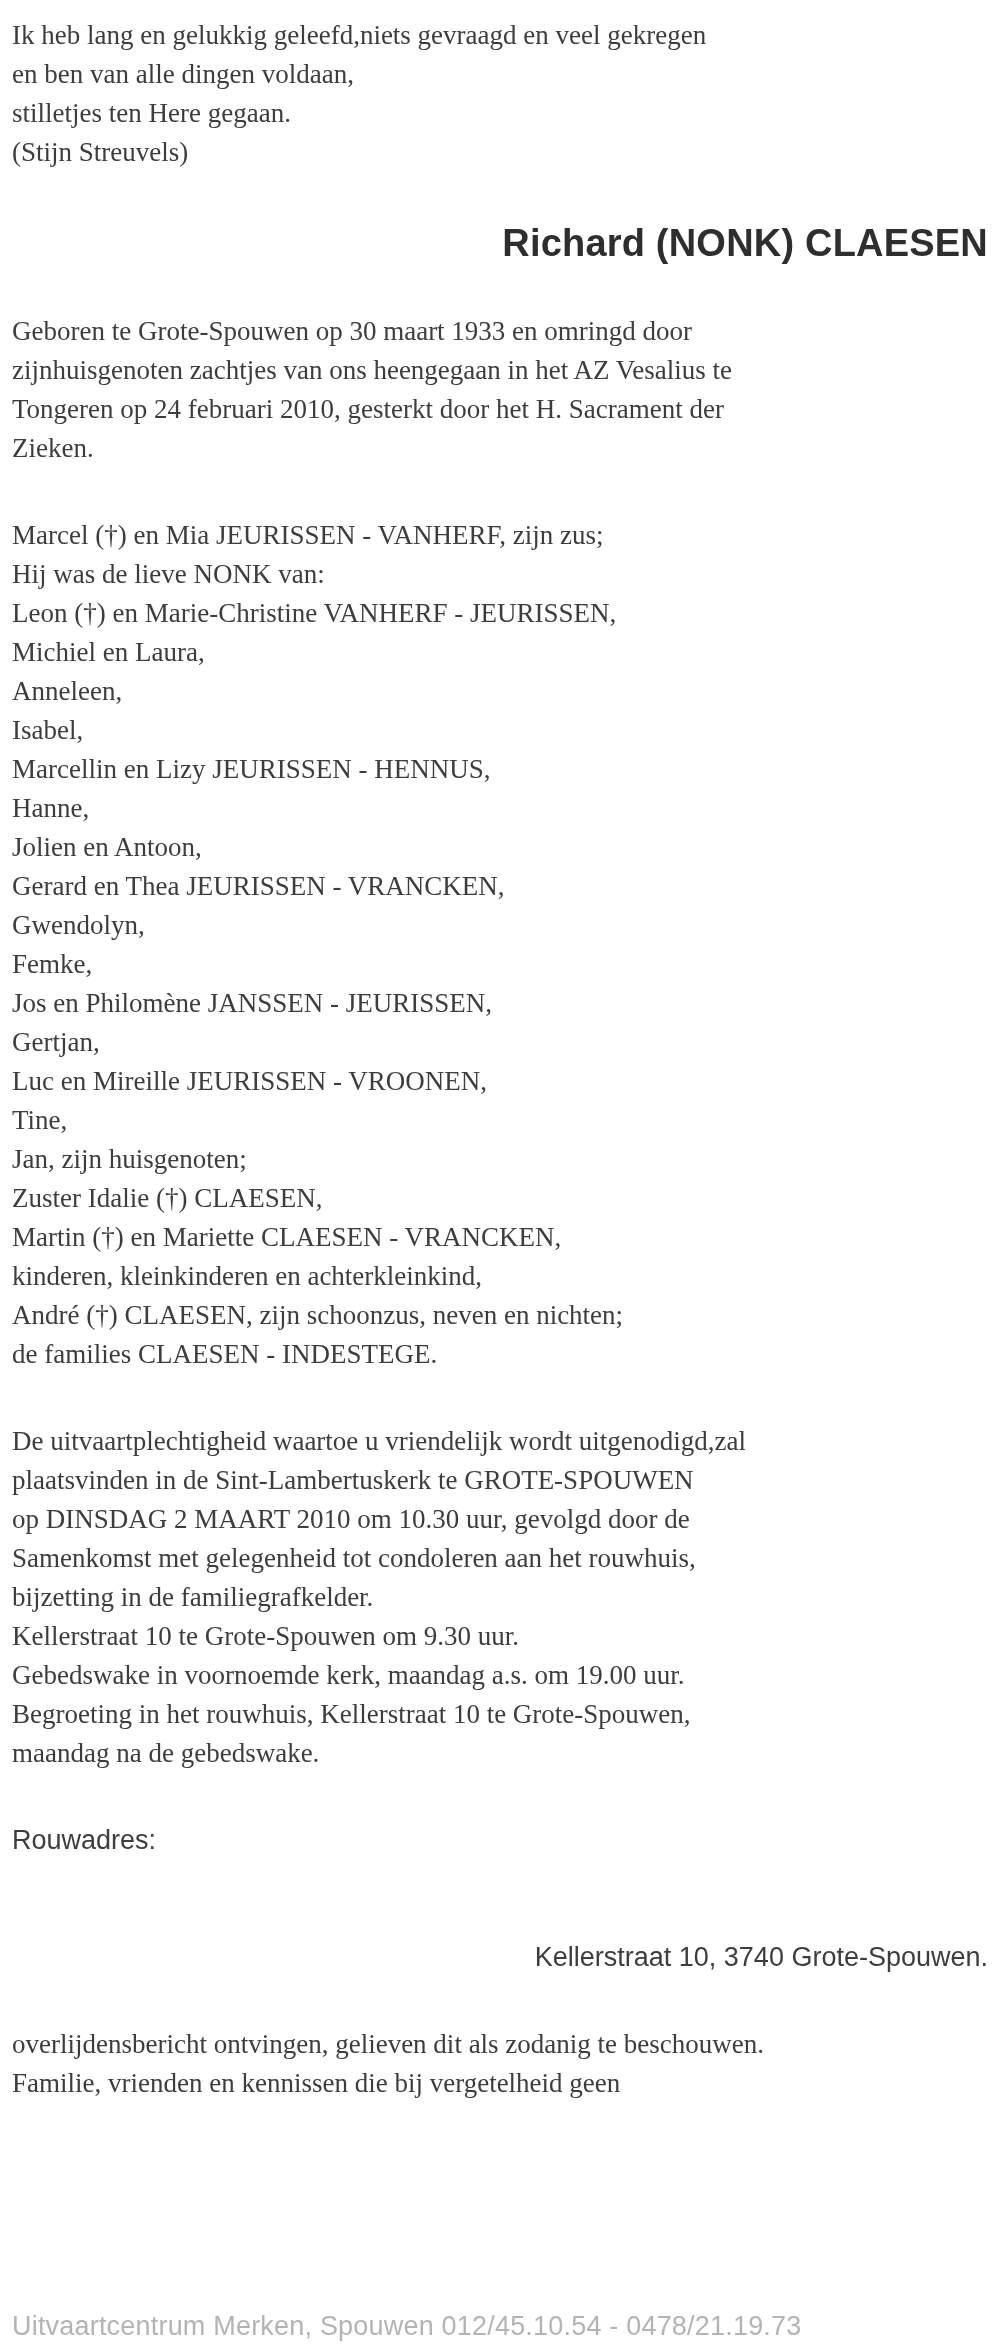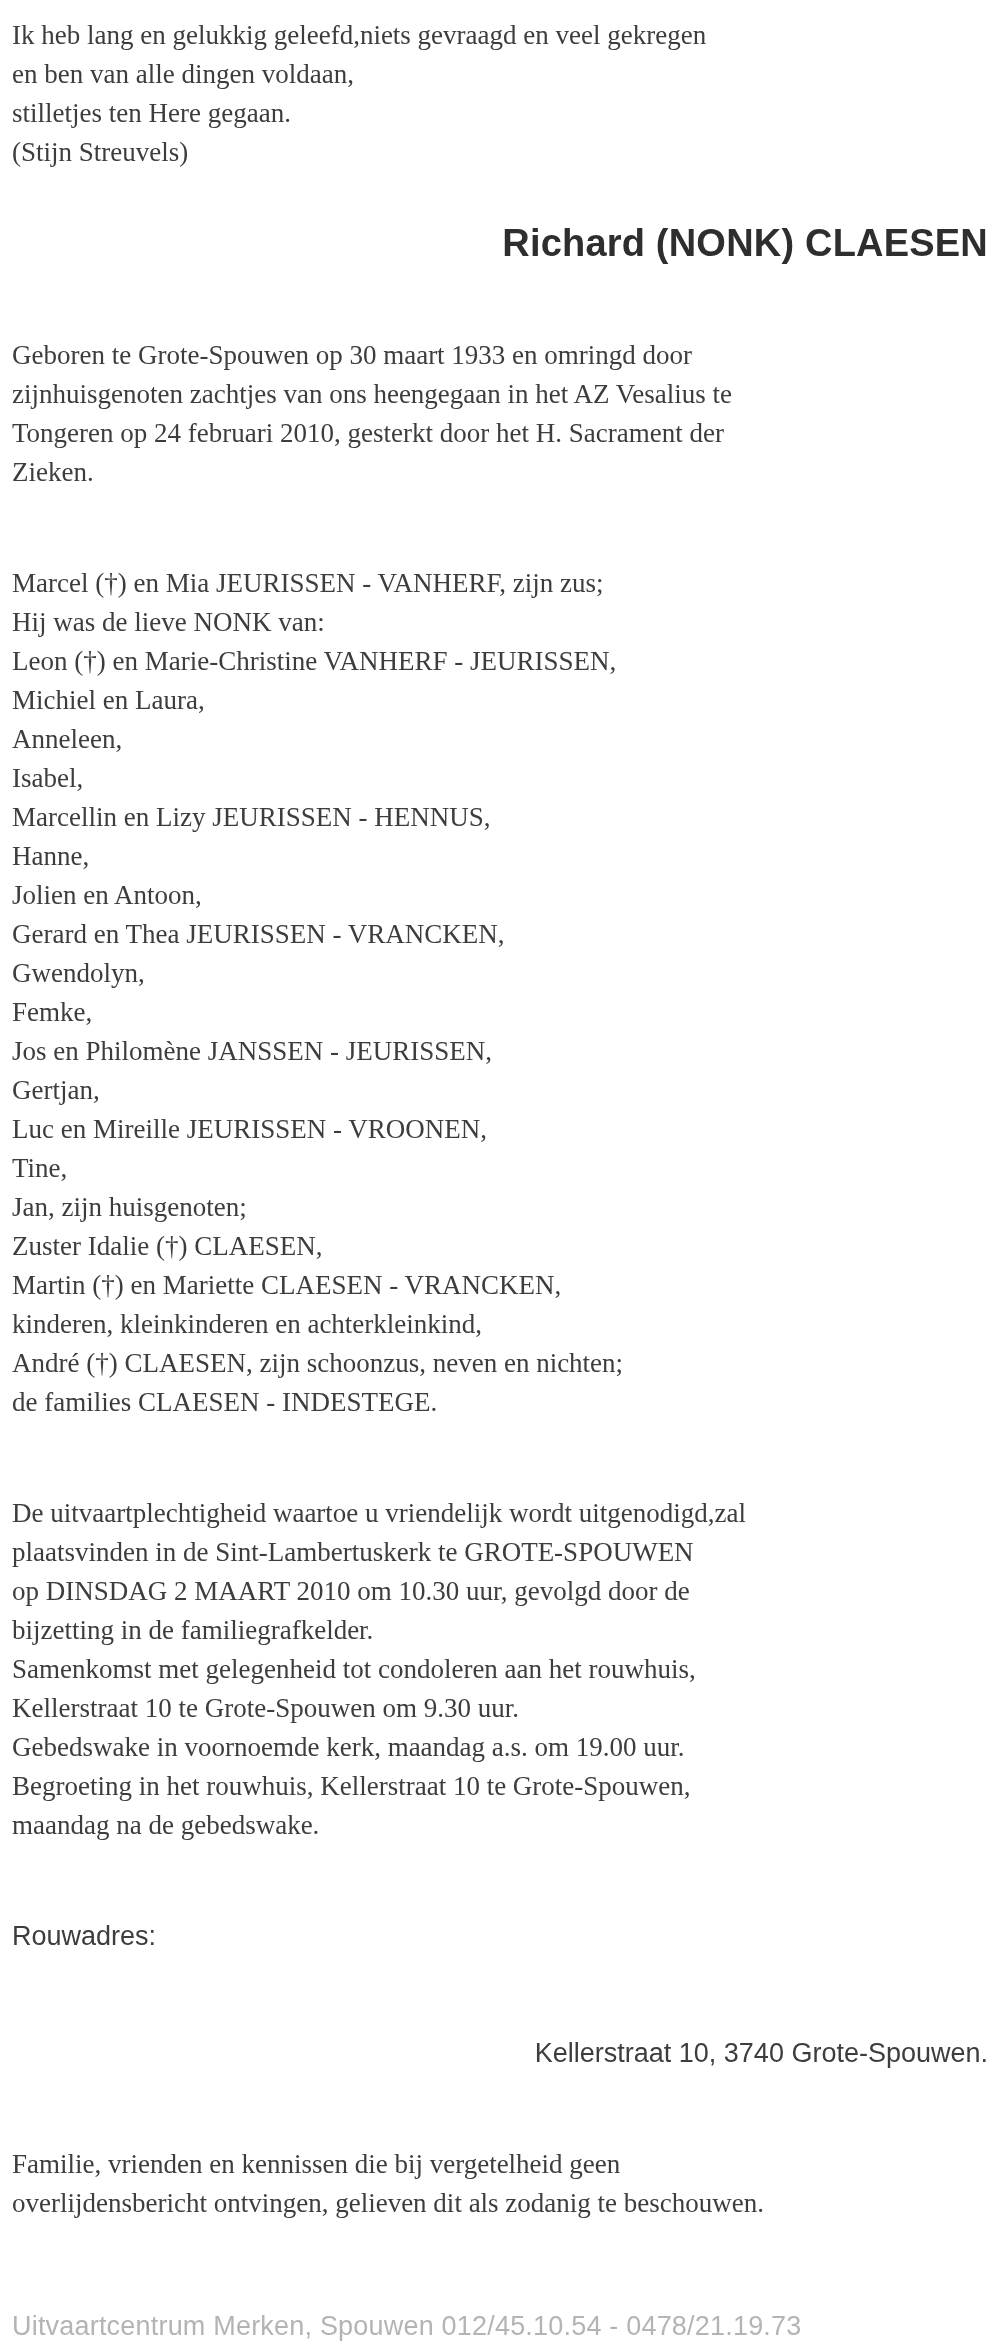--- a/index.html
+++ b/index.html
@@ -27,21 +27,21 @@
   .title {
     font-size: 38px;
     font-weight: 700;
     color: #2e2e2e;
     margin: 50px 0 12px 0;
     line-height: 42px;
     letter-spacing: 0.2px;
     text-align: right;
   }
   .gap {
-    margin-top: 72px;
+    margin-top: 48px;
   }
   .gap2 {
     margin-top: 78px;
     text-align: right;
   }
   .footer {
     position: absolute;
     left: 12px;
     bottom: 7px;
     font-size: 27px;
@@ -93,32 +93,32 @@
       <div class="line">Martin (†) en Mariette CLAESEN - VRANCKEN,</div>
       <div class="line">kinderen, kleinkinderen en achterkleinkind,</div>
       <div class="line">André (†) CLAESEN, zijn schoonzus, neven en nichten;</div>
       <div class="line">de families CLAESEN - INDESTEGE.</div>
     </div>
 
   <div class="section gap">
       <div class="line">De uitvaartplechtigheid waartoe u vriendelijk wordt uitgenodigd,zal</div>
       <div class="line">plaatsvinden in de Sint-Lambertuskerk te GROTE-SPOUWEN</div>
       <div class="line">op DINSDAG 2 MAART 2010 om 10.30 uur, gevolgd door de</div>
+      <div class="line">Samenkomst met gelegenheid tot condoleren aan het rouwhuis,</div>
       <div class="line">bijzetting in de familiegrafkelder.</div>
-      <div class="line">Samenkomst met gelegenheid tot condoleren aan het rouwhuis,</div>
       <div class="line">Kellerstraat 10 te Grote-Spouwen om 9.30 uur.</div>
       <div class="line">Gebedswake in voornoemde kerk, maandag a.s. om 19.00 uur.</div>
       <div class="line">Begroeting in het rouwhuis, Kellerstraat 10 te Grote-Spouwen,</div>
       <div class="line">maandag na de gebedswake.</div>
     </div>
 
   <div class="section gap">Rouwadres:</div>
 
   <div class="section gap2">Kellerstraat 10, 3740 Grote-Spouwen.</div>
 
   <div class="section gap">
+      <div class="line">overlijdensbericht ontvingen, gelieven dit als zodanig te beschouwen.</div>
       <div class="line">Familie, vrienden en kennissen die bij vergetelheid geen</div>
-      <div class="line">overlijdensbericht ontvingen, gelieven dit als zodanig te beschouwen.</div>
     </div>
 
 </div>
 
 <div class="footer">Uitvaartcentrum Merken, Spouwen 012/45.10.54 - 0478/21.19.73</div>
 
 </body></html>

